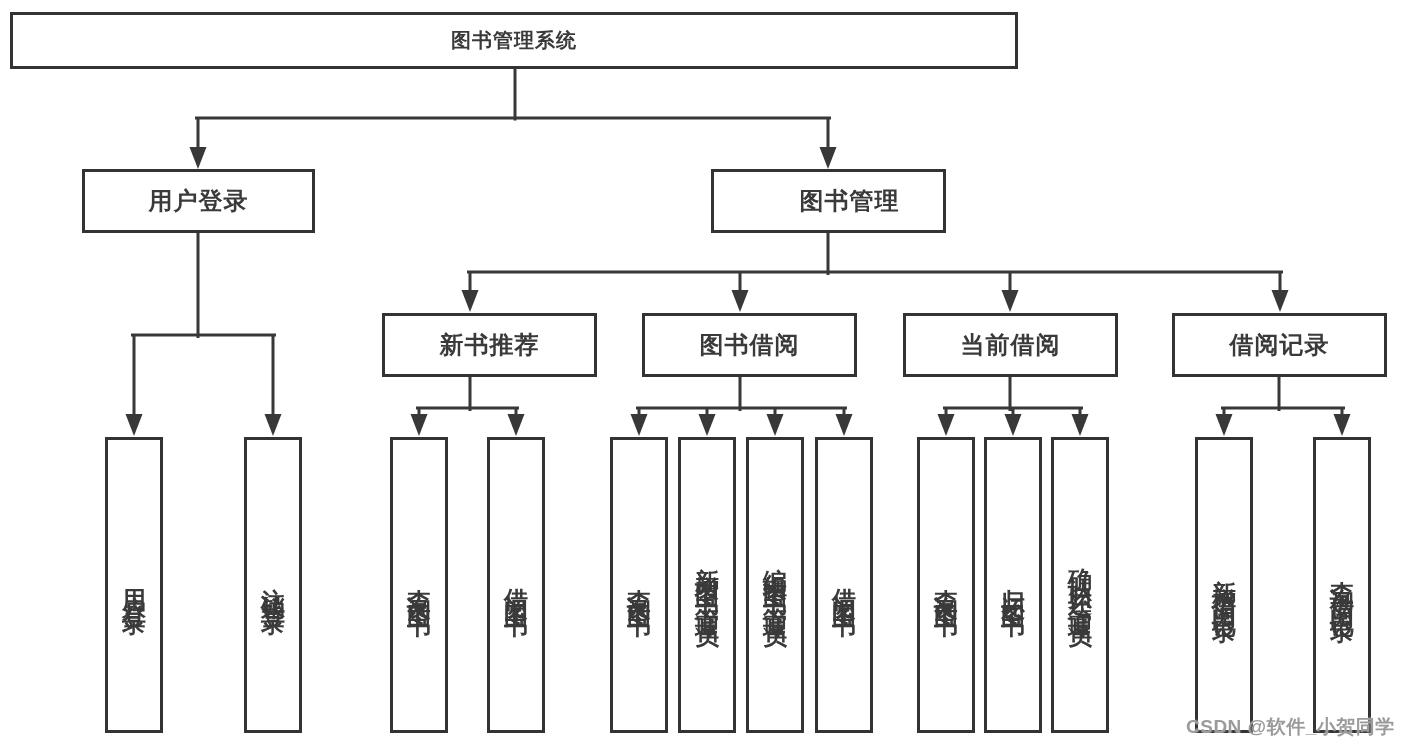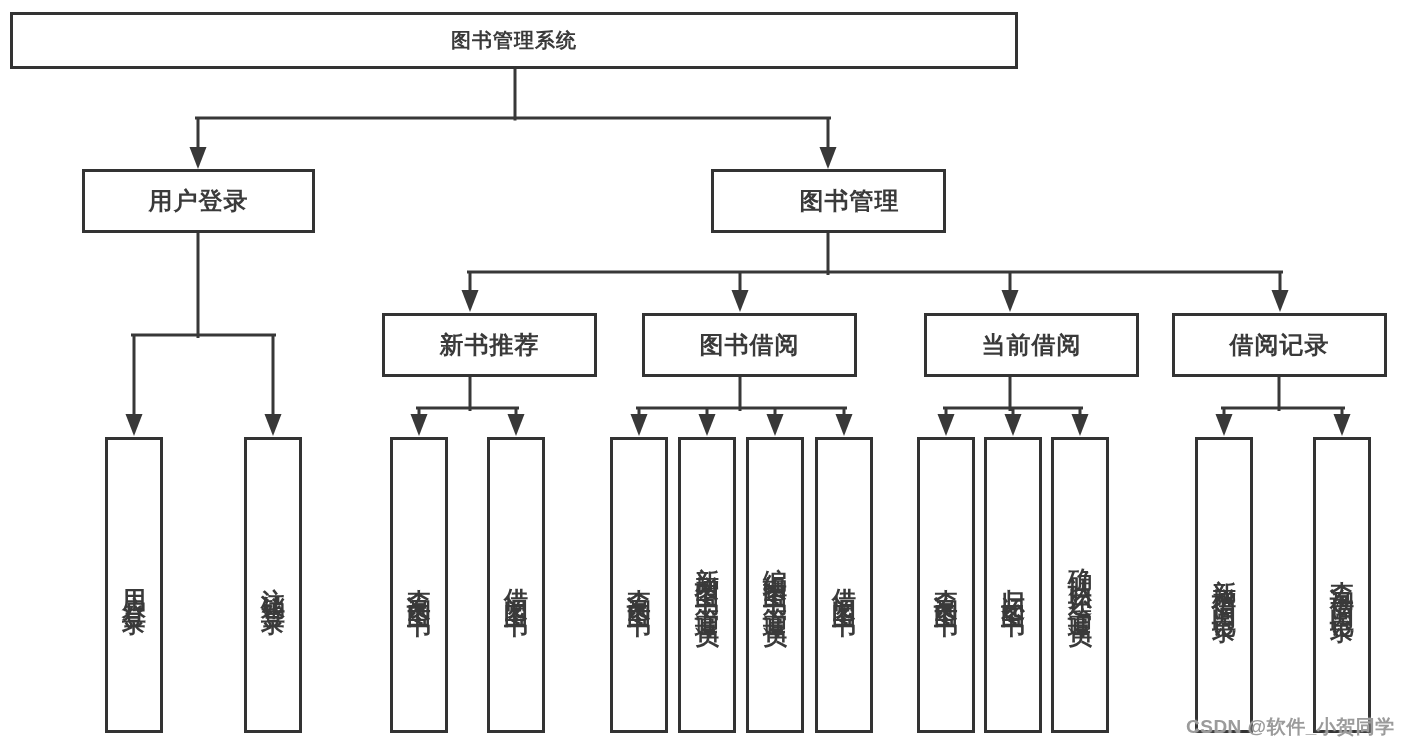--- a/index.html
+++ b/index.html
@@ -134,21 +134,21 @@
   <div class="node hbox" style="left:711px; top:169px; width:235px; height:64px;padding-left:42px;">
     <span>图书管理</span>
   </div>
 
   <div class="node hbox" style="left:382px; top:313px; width:215px; height:64px;">
     <span>新书推荐</span>
   </div>
   <div class="node hbox" style="left:633px; top:313px; width:215px; height:64px;margin-left:9px;">
     <span>图书借阅</span>
   </div>
-  <div class="node hbox" style="left:924px; top:313px; width:215px; height:64px;">
+  <div class="node hbox" style="left:903px; top:313px; width:215px; height:64px;">
     <span>当前借阅</span>
   </div>
   <div class="node hbox" style="left:1172px; top:313px; width:215px; height:64px;">
     <span>借阅记录</span>
   </div>
 
   <div class="node vbox" style="left:105px; top:437px; width:58px; height:296px;">
     <span>用户登录</span>
   </div>
   <div class="node vbox" style="left:244px; top:437px; width:58px; height:296px;">

